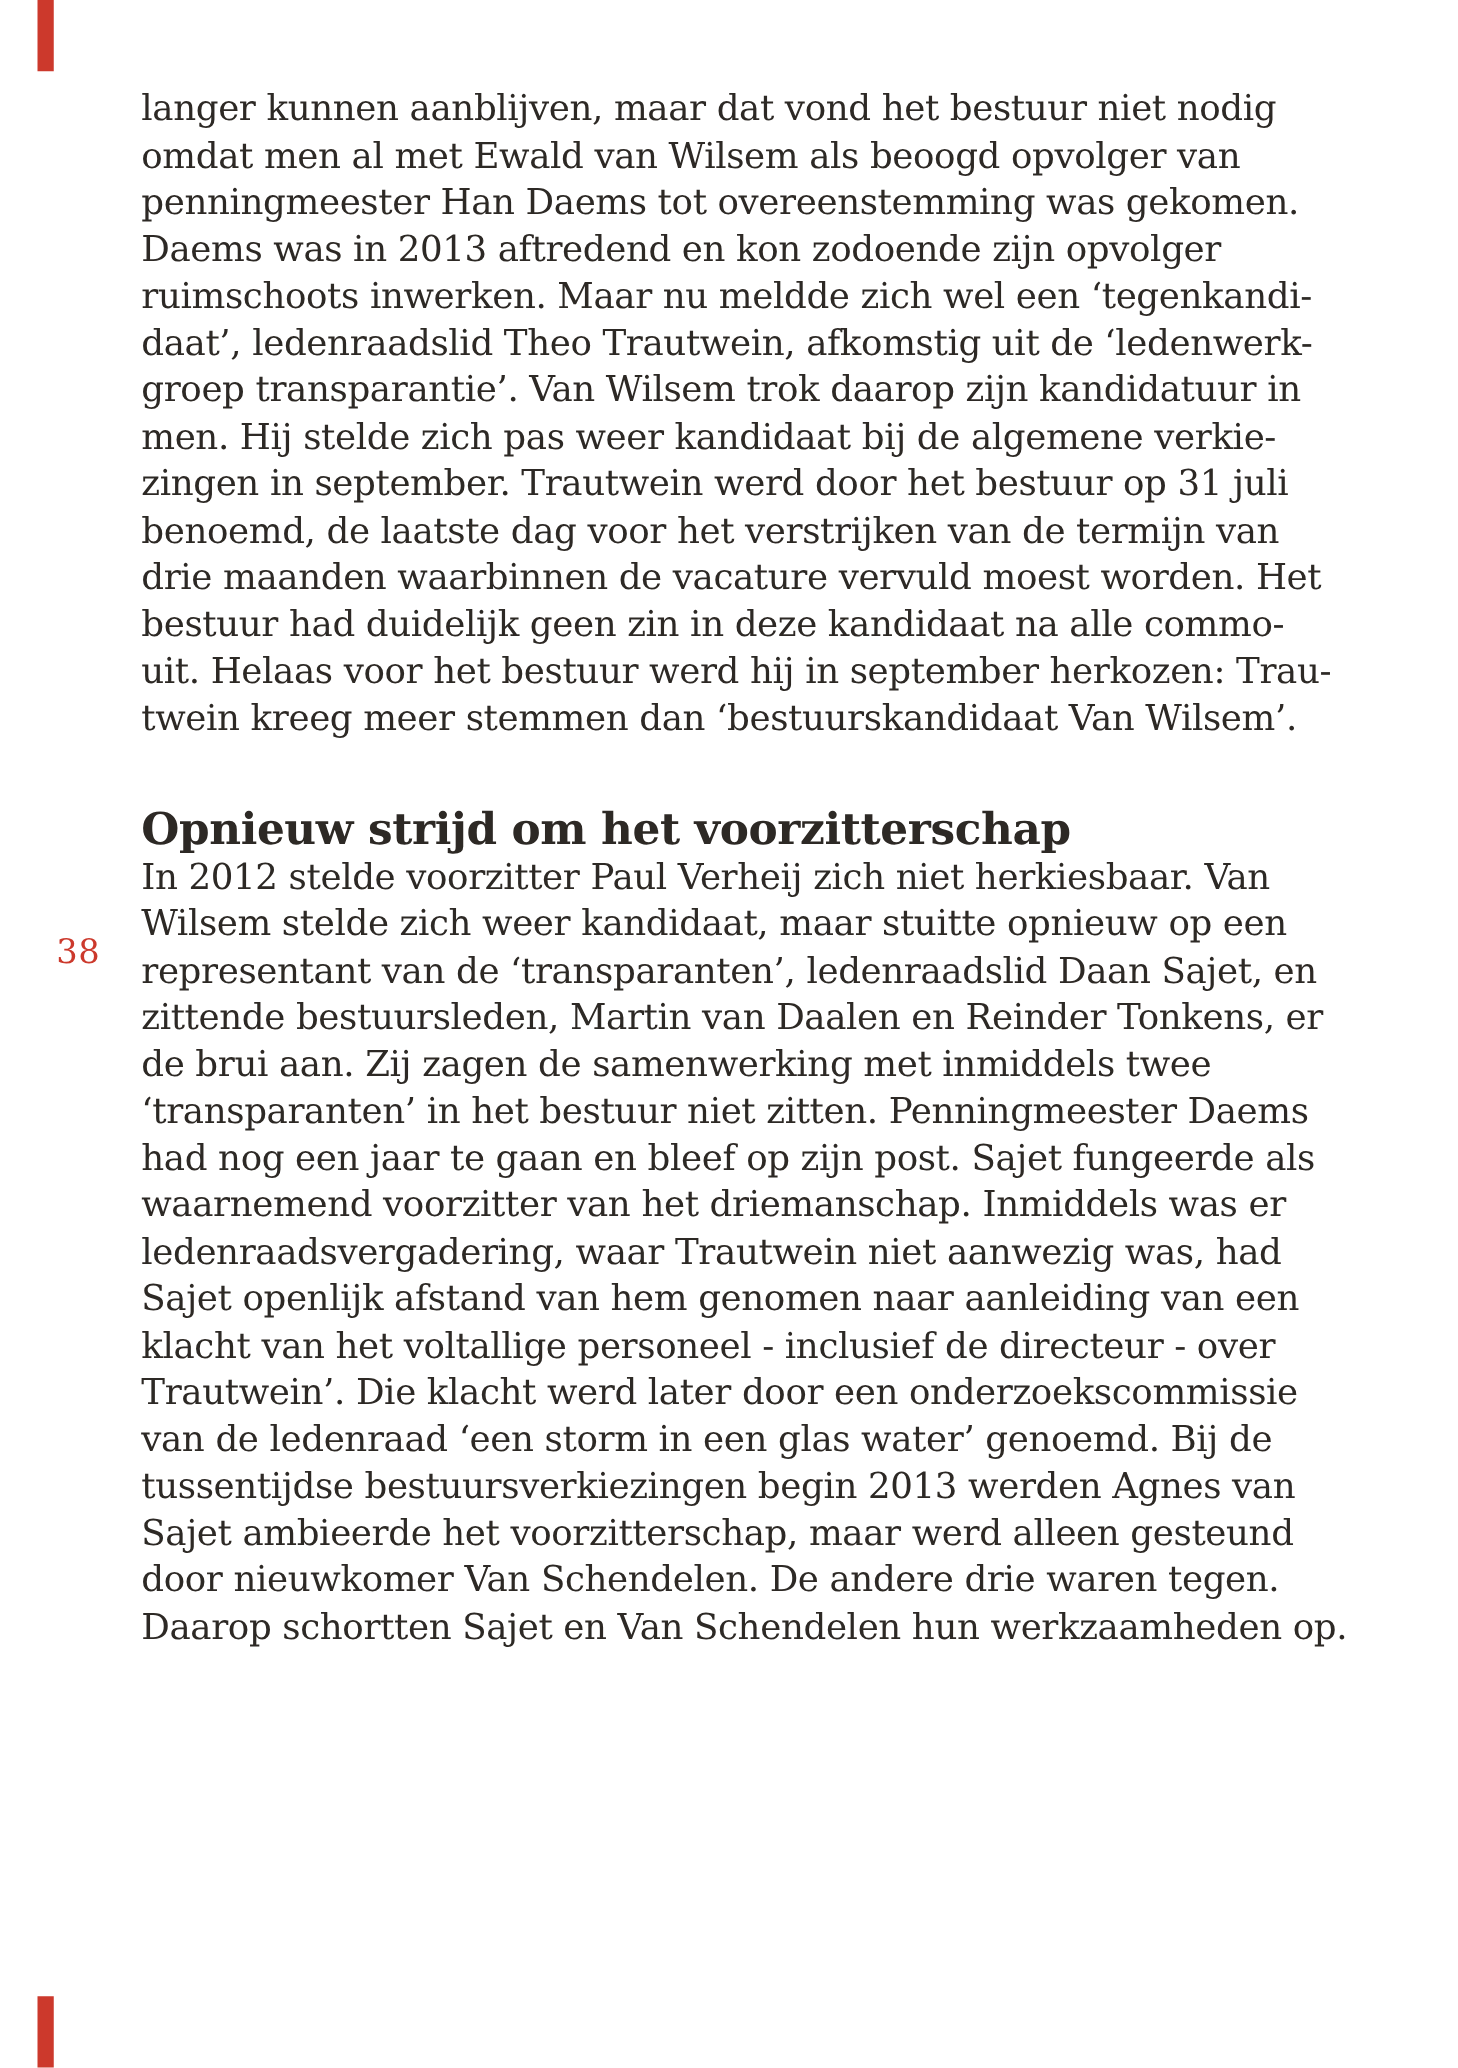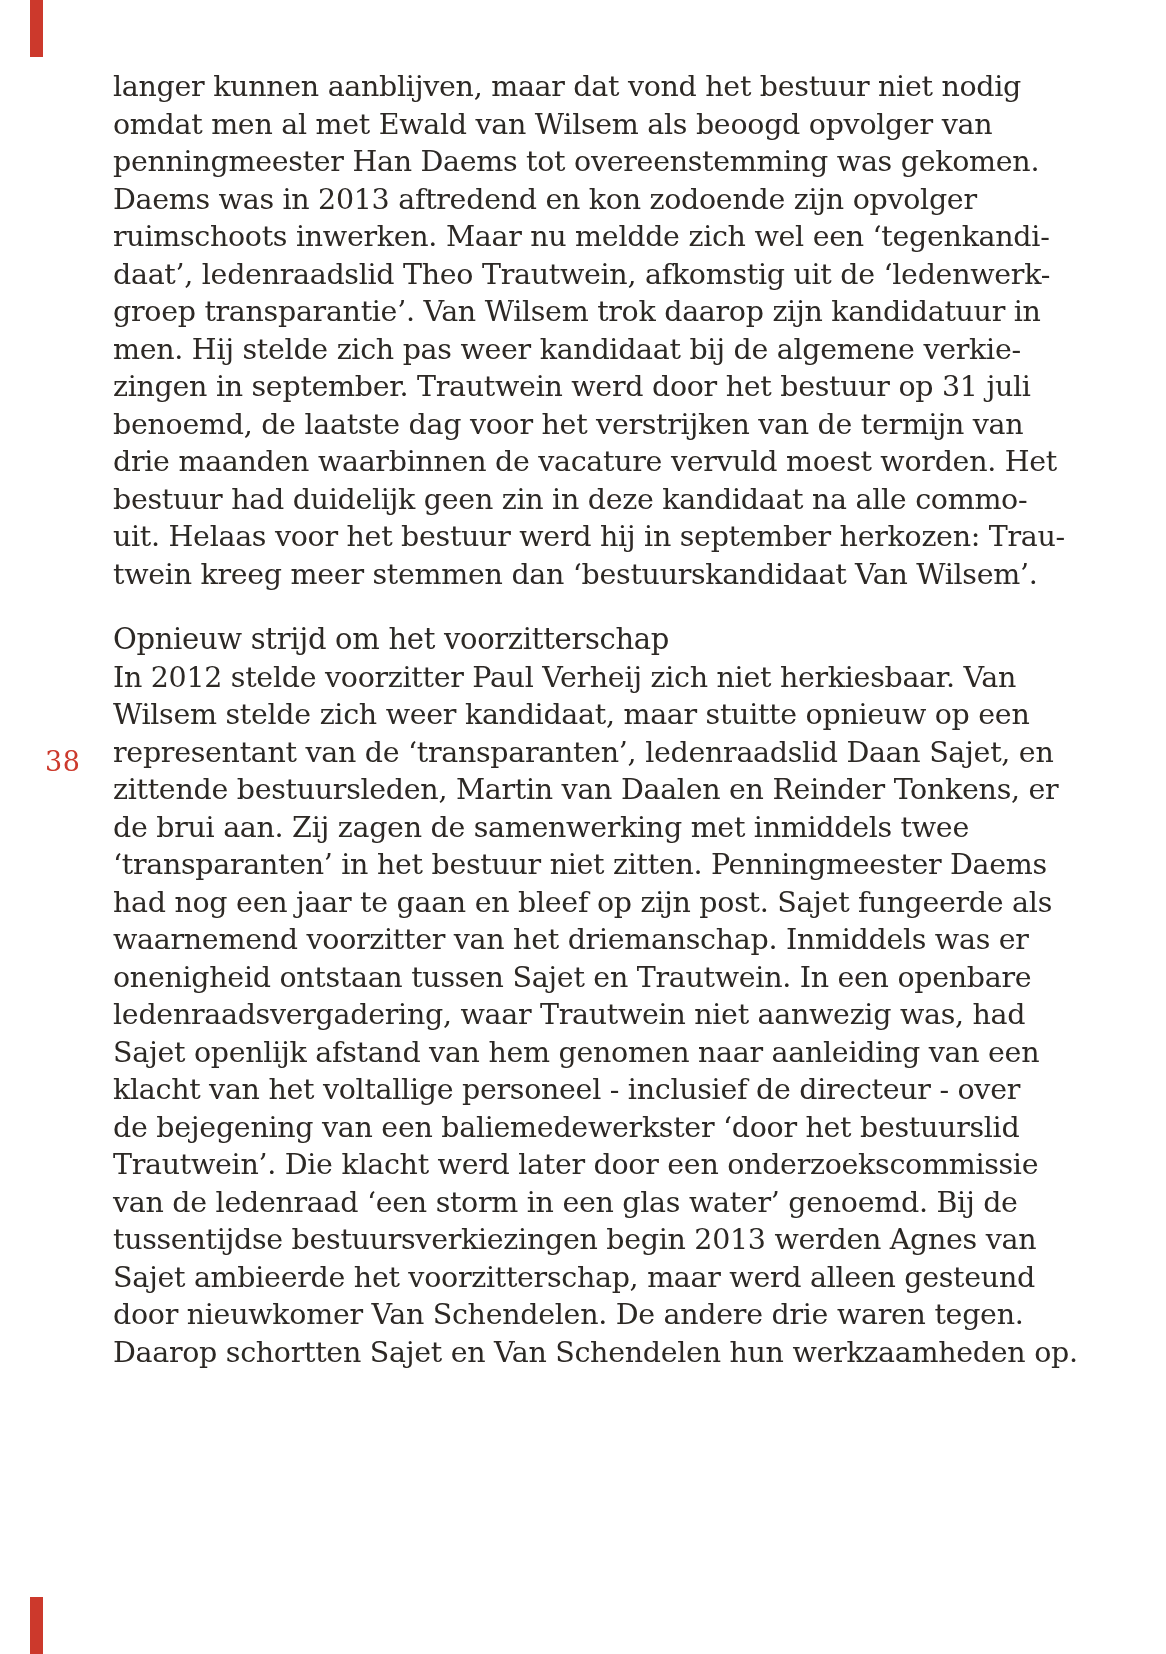--- a/index.html
+++ b/index.html
@@ -42,24 +42,24 @@
     line-height: 37.5px;
     letter-spacing: -0.3px;
   }
   .para { margin: 0; }
   .line {
     display: block;
     white-space: nowrap;
     height: 37.5px;
   }
   .heading {
-    margin: 28px 0 0 0;
-    font-size: 29px;
+    margin: 52px 0 0 0;
+    font-size: 35px;
     line-height: 37.5px;
-    font-weight: normal;
+    font-weight: bold;
     white-space: nowrap;
   }
 </style>
 </head>
 <body>
 
 <div class="edge-mark top"></div>
 <div class="edge-mark bottom"></div>
 
 <div class="folio">38</div>
@@ -84,25 +84,23 @@
   <h2 class="heading">Opnieuw strijd om het voorzitterschap</h2>
   <div class="para">
       <span class="line">In 2012 stelde voorzitter Paul Verheij zich niet herkiesbaar. Van</span>
       <span class="line">Wilsem stelde zich weer kandidaat, maar stuitte opnieuw op een</span>
       <span class="line">representant van de ‘transparanten’, ledenraadslid Daan Sajet, en</span>
       <span class="line">zittende bestuursleden, Martin van Daalen en Reinder Tonkens, er</span>
       <span class="line">de brui aan. Zij zagen de samenwerking met inmiddels twee</span>
       <span class="line">‘transparanten’ in het bestuur niet zitten. Penningmeester Daems</span>
       <span class="line">had nog een jaar te gaan en bleef op zijn post. Sajet fungeerde als</span>
       <span class="line">waarnemend voorzitter van het driemanschap. Inmiddels was er</span>
-      <span class="line">onenigheid ontstaan tussen Sajet en Trautwein. In een openbare</span>
       <span class="line">ledenraadsvergadering, waar Trautwein niet aanwezig was, had</span>
       <span class="line">Sajet openlijk afstand van hem genomen naar aanleiding van een</span>
       <span class="line">klacht van het voltallige personeel - inclusief de directeur - over</span>
-      <span class="line">de bejegening van een baliemedewerkster ‘door het bestuurslid</span>
       <span class="line">Trautwein’. Die klacht werd later door een onderzoekscommissie</span>
       <span class="line">van de ledenraad ‘een storm in een glas water’ genoemd. Bij de</span>
       <span class="line">tussentijdse bestuursverkiezingen begin 2013 werden Agnes van</span>
       <span class="line">Sajet ambieerde het voorzitterschap, maar werd alleen gesteund</span>
       <span class="line">door nieuwkomer Van Schendelen. De andere drie waren tegen.</span>
       <span class="line">Daarop schortten Sajet en Van Schendelen hun werkzaamheden op.</span>
     </div>
 </main>
 
 </body></html>

